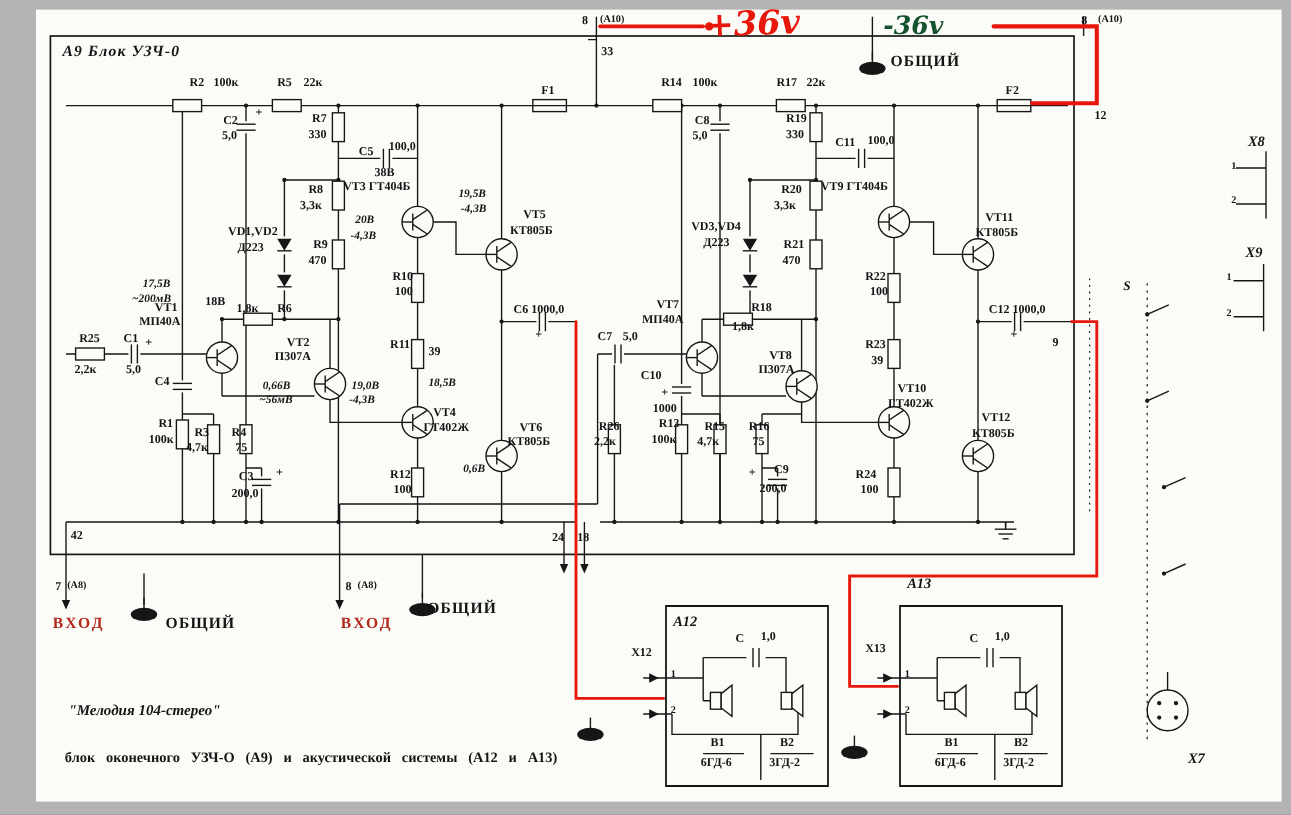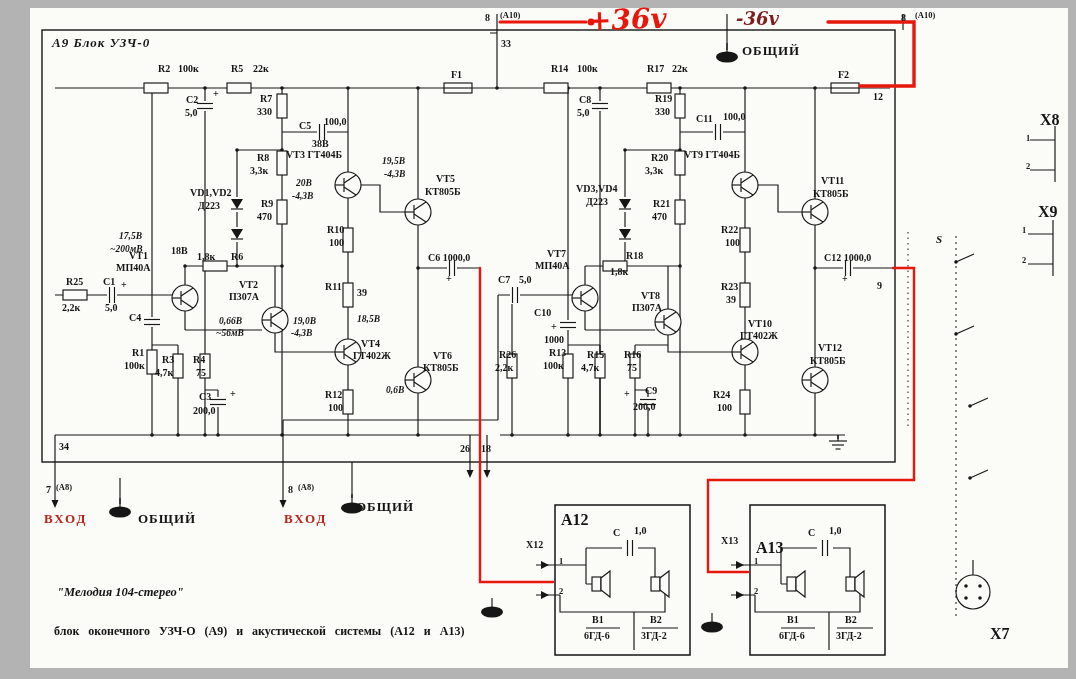--- a/index.html
+++ b/index.html
@@ -6,24 +6,24 @@
   .stage{position:relative;width:1076px;height:679px;background:#b3b3b3;overflow:hidden;
          font-family:"Liberation Serif",serif;color:#161616;}
   .paper{position:absolute;left:30px;top:8px;width:1038px;height:660px;background:#fbfbf8;}
   svg{position:absolute;left:0;top:0;}
   svg text{font-family:"Liberation Serif",serif;font-weight:bold;font-size:10px;fill:#141414;}
   svg text.m{font-style:italic;font-size:9.5px;}
   .ov{position:absolute;font-weight:bold;font-size:10px;line-height:1;white-space:nowrap;color:#141414;}
   .ov.s{font-size:8.5px;}
   .t-title{font-size:13px;font-style:italic;letter-spacing:1px;}
   .t-vplus{color:#e8170b;font-size:28px;font-style:italic;font-family:"DejaVu Serif",serif;transform:rotate(-2deg);}
-  .t-vminus{color:#7f1d1d;font-size:18px;font-style:italic;font-family:"DejaVu Serif",serif;}
+  .t-vminus{color:#14532d;font-size:21px;font-style:italic;font-family:"DejaVu Serif",serif;}
   .t-common{font-size:13px;letter-spacing:1px;}
   .t-vhod{color:#b3271c;font-size:13px;letter-spacing:2px;}
-  .t-box{font-size:16px;}
+  .t-box{font-size:12px;font-style:italic;}
   .t-ital{font-style:italic;font-size:11px;}
   .t-cap1{font-size:12.5px;font-style:italic;}
   .t-cap2{font-size:12px;word-spacing:6px;}
 </style>
 </head>
 <body>
 
 <div class="stage">
   <div class="paper"></div>
 
@@ -317,24 +317,24 @@
   <div class="ov t-title" style="left:52px;top:36px">А9 Блок УЗЧ-0</div>
 
   <span class="ov" style="left:485px;top:13px">8</span>
   <span class="ov s" style="left:500px;top:11px">(А10)</span>
   <span class="ov" style="left:501px;top:39px">33</span>
   <span class="ov t-vplus" style="left:588px;top:6px">+36v</span>
   <span class="ov t-vminus" style="left:736px;top:10px">-36v</span>
   <span class="ov t-common" style="left:742px;top:44px">ОБЩИЙ</span>
   <span class="ov" style="left:901px;top:13px">8</span>
   <span class="ov s" style="left:915px;top:11px">(А10)</span>
-  <span class="ov" style="left:873px;top:92px">12</span>
+  <span class="ov" style="left:912px;top:92px">12</span>
   <span class="ov" style="left:877px;top:281px">9</span>
-  <span class="ov" style="left:59px;top:442px">34</span>
-  <span class="ov" style="left:460px;top:444px">26</span>
+  <span class="ov" style="left:59px;top:442px">42</span>
+  <span class="ov" style="left:460px;top:444px">24</span>
   <span class="ov" style="left:481px;top:444px">18</span>
 
   <span class="ov" style="left:46px;top:485px">7</span>
   <span class="ov s" style="left:56px;top:483px">(А8)</span>
   <span class="ov t-vhod" style="left:44px;top:512px">ВХОД</span>
   <span class="ov t-common" style="left:138px;top:512px">ОБЩИЙ</span>
   <span class="ov" style="left:288px;top:485px">8</span>
   <span class="ov s" style="left:298px;top:483px">(А8)</span>
   <span class="ov t-vhod" style="left:284px;top:512px">ВХОД</span>
   <span class="ov t-common" style="left:356px;top:500px">ОБЩИЙ</span>
@@ -346,21 +346,21 @@
   <span class="ov" style="left:526px;top:540px">X12</span>
   <span class="ov s" style="left:559px;top:557px">1</span>
   <span class="ov s" style="left:559px;top:587px">2</span>
   <span class="ov" style="left:613px;top:528px">С</span>
   <span class="ov" style="left:634px;top:526px">1,0</span>
   <span class="ov" style="left:592px;top:615px">В1</span>
   <span class="ov" style="left:584px;top:631px">6ГД-6</span>
   <span class="ov" style="left:650px;top:615px">В2</span>
   <span class="ov" style="left:641px;top:631px">3ГД-2</span>
 
-  <span class="ov t-box" style="left:756px;top:540px">А13</span>
+  <span class="ov t-box" style="left:756px;top:480px">А13</span>
   <span class="ov" style="left:721px;top:536px">X13</span>
   <span class="ov s" style="left:754px;top:557px">1</span>
   <span class="ov s" style="left:754px;top:587px">2</span>
   <span class="ov" style="left:808px;top:528px">С</span>
   <span class="ov" style="left:829px;top:526px">1,0</span>
   <span class="ov" style="left:787px;top:615px">В1</span>
   <span class="ov" style="left:779px;top:631px">6ГД-6</span>
   <span class="ov" style="left:845px;top:615px">В2</span>
   <span class="ov" style="left:836px;top:631px">3ГД-2</span>
 

